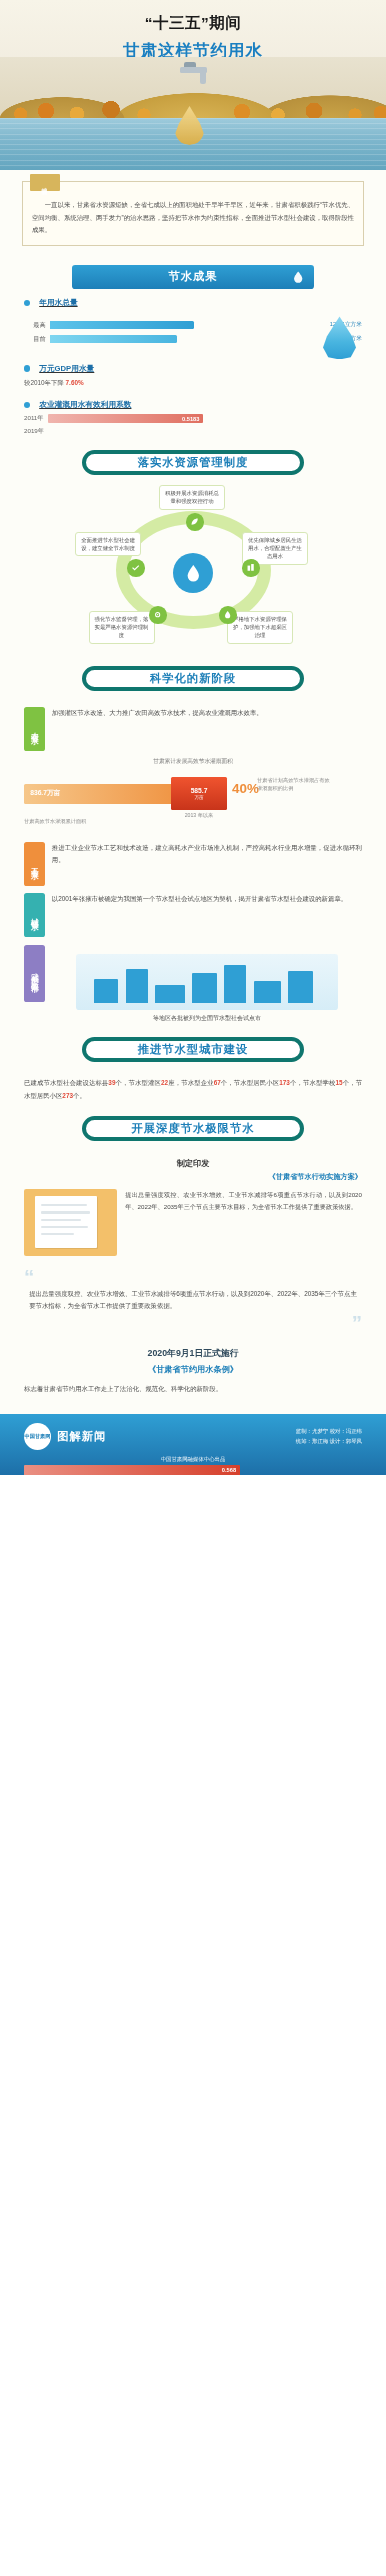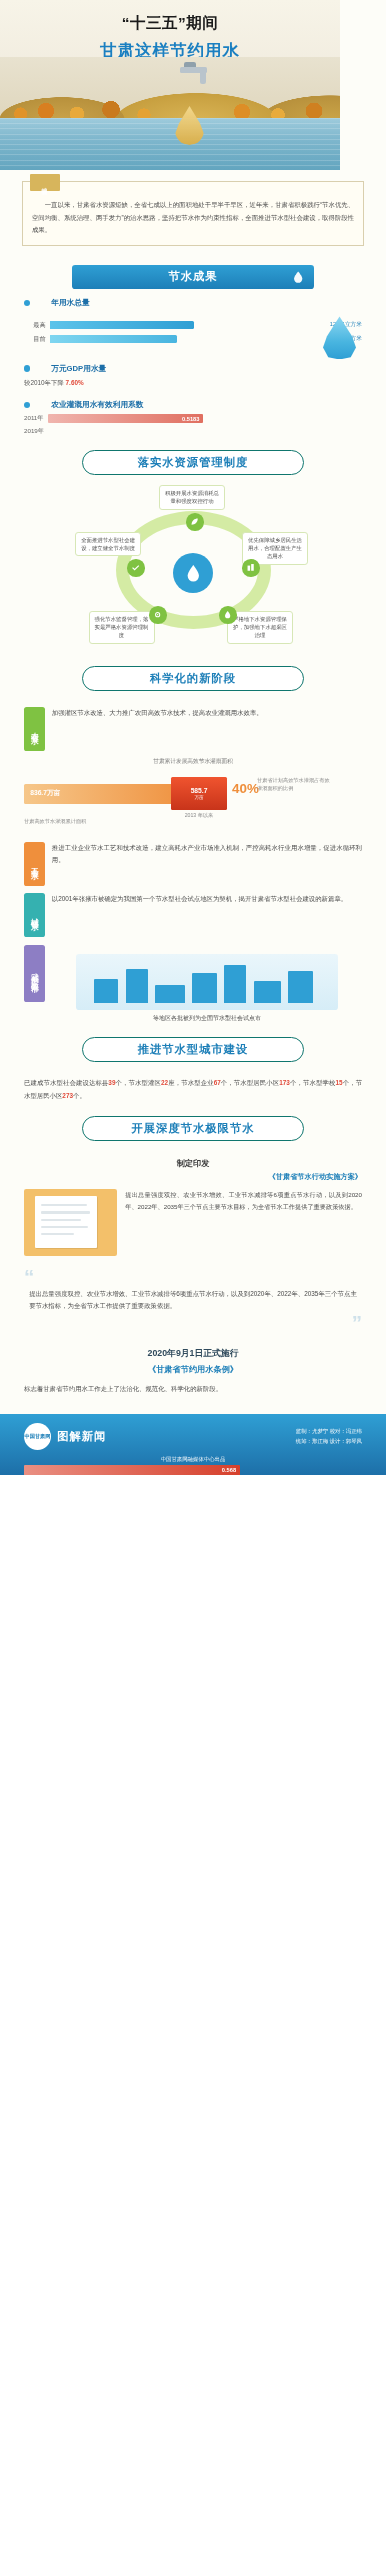--- a/index.html
+++ b/index.html
@@ -7,21 +7,21 @@
     width: 386px;
     font-family: "Liberation Sans", sans-serif;
     background: #ffffff;
     color: #333;
   }
   .page { width: 386px; position: relative; background: #fdfdf8; }
 
   
   .hero {
     position: relative;
-    width: 340px;
+    width: 386px;
     height: 170px;
     background: linear-gradient(180deg, #f7f4e8 0%, #f2ede0 38%, #cfe3ea 40%, #b7d6e2 100%);
     overflow: hidden;
   }
   .hero-title-1 {
     text-align: center;
     padding-top: 13.4px;
     font-size: 15.5px;
     font-weight: bold;
     color: #1a1a1a;
@@ -136,34 +136,34 @@
   }
   .sec-head .wave-icon {
     position: absolute; right: 9.3px; top: 6.2px;
     width: 12.4px; height: 11.3px;
   }
   .sec-head .wave-icon svg { display:block; }
 
   .sec-head-outline {
     margin: 13.4px auto 8.2px;
     width: 222px; height: 25px;
-    border: 1px solid #0f766e;
+    border: 4px solid #0f766e;
     border-radius: 13.4px;
     background: #fff;
     display: flex; align-items: center; justify-content: center;
     position: relative;
   }
   .sec-head-outline .txt {
     color: #1d7fb8; font-size: 11.3px; font-weight: bold; letter-spacing: 1px;
   }
 
   
   .sub-title {
-    display: flex; align-items: center; gap: 21px;
-    padding: 0 24px; margin: 9.3px 0 4.1px;
+    display: flex; align-items: center; gap: 9px;
+    padding: 0 24px; margin: 9.3px 0 4.1px; text-decoration: underline;
   }
   .sub-title .dot {
     width: 6.2px; height: 6.2px; border-radius: 50%;
     background: #2f9fd4; flex: 0 0 auto;
   }
   .sub-title .lbl { font-size: 7.7px; font-weight: bold; color: #1d6fa8; }
 
   
   .chart-block { padding: 3.1px 24px 5.2px; position: relative; }
   .bar-row { display: flex; align-items: center; margin: 5.2px 0; }

